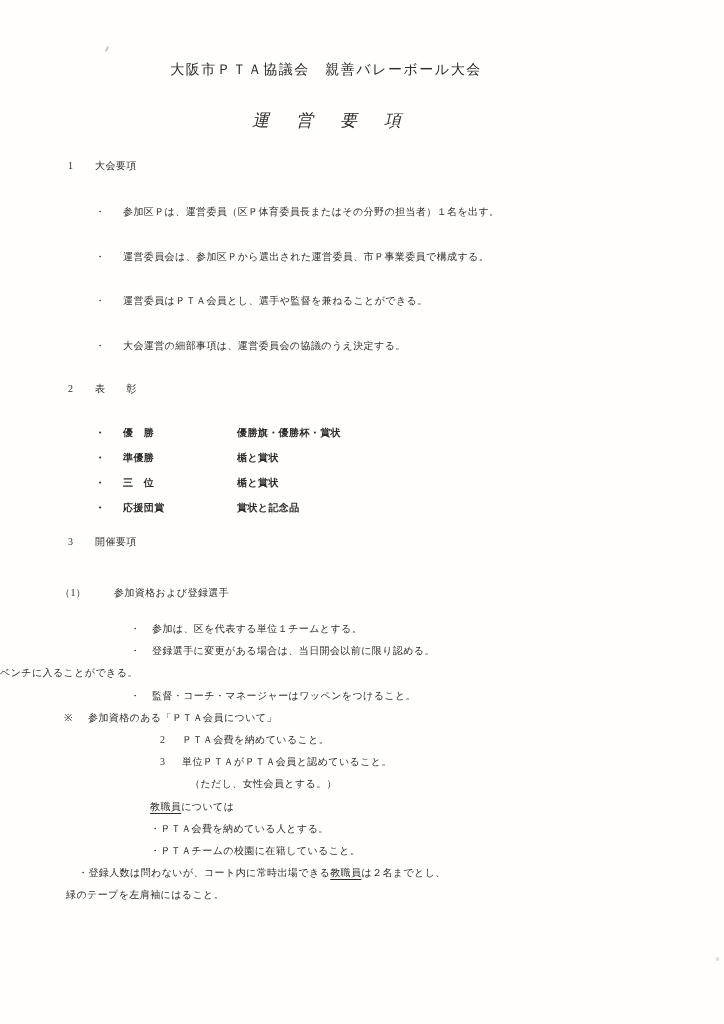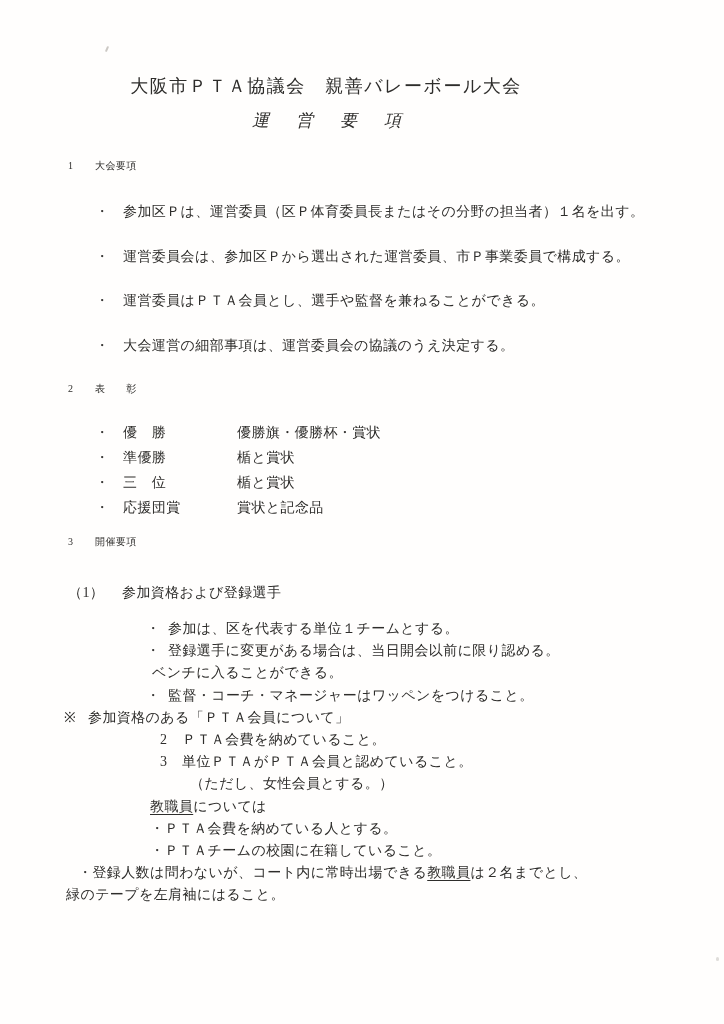--- a/index.html
+++ b/index.html
@@ -5,34 +5,34 @@
   html,body{margin:0;padding:0;background:#ffffff;}
   .page{
     position:relative;
     width:724px;height:1024px;
     background:#fffefd;
     overflow:hidden;
     color:#2e2d2b;
     font-family:"Liberation Serif","DejaVu Serif",serif;
     -webkit-font-smoothing:antialiased;
   }
-  .ln{position:absolute;white-space:nowrap;font-size:14px;line-height:22.2px;letter-spacing:0.4px;}
-  .title{top:73px;left:0;width:652px;text-align:center;font-size:18px;line-height:26px;letter-spacing:1.5px;}
+  .ln{position:absolute;white-space:nowrap;font-size:10px;line-height:22.2px;letter-spacing:0.4px;}
+  .title{top:57px;left:0;width:652px;text-align:center;font-size:14px;line-height:26px;letter-spacing:1.5px;}
   .subtitle{top:109px;left:0;width:658px;text-align:center;font-size:17px;line-height:24px;letter-spacing:5px;font-style:italic;}
   .head{font-size:10px;line-height:20px;}
   .secnum{display:inline-block;width:27px;}
   .subnum{display:inline-block;width:54px;}
   .mk{display:inline-block;width:28px;}
   .awlabel{display:inline-block;width:114px;}
   .list1{line-height:44.5px;}
-  .awards{line-height:25px;}
+  .awards{line-height:25px;font-weight:bold;}
   .list3{top:618px;left:0;width:724px;}
-  .b3{padding-left:130px;margin-left:16px;}
+  .b3{padding-left:130px;}
   .mk3{display:inline-block;width:22px;}
-  .cont{padding-left:152px;}
+  .cont{}
   .note{padding-left:64px;}
   .mknote{display:inline-block;width:24px;}
   .numd{padding-left:160px;}
   .n{display:inline-block;width:22px;}
   .paren{padding-left:190px;}
   .staff{padding-left:150px;}
   .st3{padding-left:78px;}
   .st3b{padding-left:66px;}
   .u{text-decoration:underline;text-underline-offset:3px;}
   .speck{position:absolute;background:#b9b5b0;}
@@ -63,21 +63,21 @@
 
   <div class="ln awards" style="top:420px;left:95px">
     <div><span class="mk">・</span><span class="awlabel">優　勝</span><span>優勝旗・優勝杯・賞状</span></div>
     <div><span class="mk">・</span><span class="awlabel">準優勝</span><span>楯と賞状</span></div>
     <div><span class="mk">・</span><span class="awlabel">三　位</span><span>楯と賞状</span></div>
     <div><span class="mk">・</span><span class="awlabel">応援団賞</span><span>賞状と記念品</span></div>
   </div>
 
   <div class="ln head" style="top:532px;left:68px"><span class="secnum">3</span><span>開催要項</span></div>
 
-  <div class="ln" style="top:582px;left:68px"><span class="subnum">（1）</span><span>参加資格および登録選手</span></div>
+  <div class="ln" style="top:582px;left:60px"><span class="subnum">（1）</span><span>参加資格および登録選手</span></div>
 
   <div class="ln list3">
     <div class="b3"><span class="mk3">・</span><span>参加は、区を代表する単位１チームとする。</span></div>
     <div class="b3"><span class="mk3">・</span><span>登録選手に変更がある場合は、当日開会以前に限り認める。</span></div>
     <div class="cont"><span>ベンチに入ることができる。</span></div>
     <div class="b3"><span class="mk3">・</span><span>監督・コーチ・マネージャーはワッペンをつけること。</span></div>
     <div class="note"><span class="mknote">※</span><span>参加資格のある「ＰＴＡ会員について」</span></div>
     <div class="numd"><span class="n">2</span><span>ＰＴＡ会費を納めていること。</span></div>
     <div class="numd"><span class="n">3</span><span>単位ＰＴＡがＰＴＡ会員と認めていること。</span></div>
     <div class="paren"><span>（ただし、女性会員とする。）</span></div>

